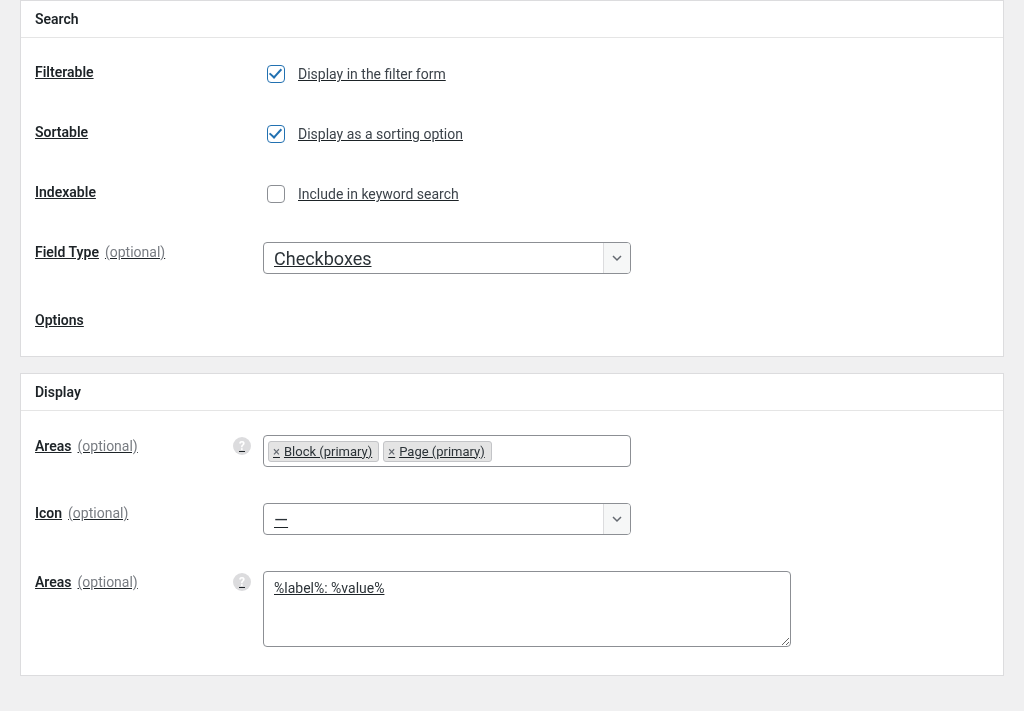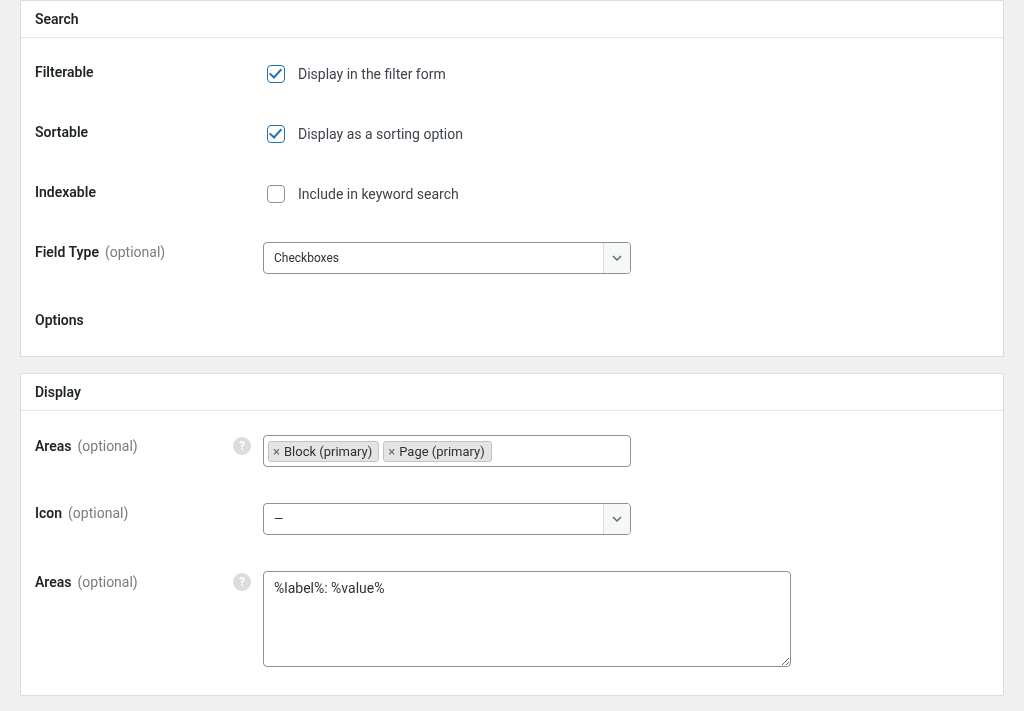--- a/index.html
+++ b/index.html
@@ -24,20 +24,21 @@
   }
   .panel-header {
     padding: 10px 14px;
     font-weight: 600;
     font-size: 14px;
     color: #1d2327;
     border-bottom: 1px solid #e5e5e5;
   }
   .panel-body {
     padding: 6px 12px 10px 0;
+    text-decoration: underline;
   }
   .row {
     display: flex;
     align-items: flex-start;
     padding: 18px 14px;
     gap: 8px;
   }
   .label-col {
     width: 220px;
     flex: 0 0 220px;
@@ -124,21 +125,21 @@
     overflow: hidden;
     cursor: pointer;
     box-sizing: border-box;
   }
   .select-text {
     flex: 1 1 auto;
     padding: 0 10px;
     display: flex;
     align-items: center;
     color: #2c3338;
-    font-size: 12px;
+    font-size: 18px;
   }
   .select-arrow {
     width: 26px;
     border-left: 1px solid #dcdcde;
     background: #f6f7f7;
     display: flex;
     align-items: center;
     justify-content: center;
     color: #646970;
   }
@@ -173,21 +174,21 @@
   .tag .x {
     color: #646970;
     font-size: 13px;
     cursor: pointer;
     line-height: 1;
     padding-right: 2px;
   }
   
   .format-ta {
     width: 528px;
-    height: 96px;
+    height: 76px;
     border: 1px solid #8c8f94;
     border-radius: 4px;
     padding: 8px 10px;
     font-family: inherit;
     font-size: 14px;
     color: #2c3338;
     resize: both;
     box-sizing: border-box;
   }
 </style>

